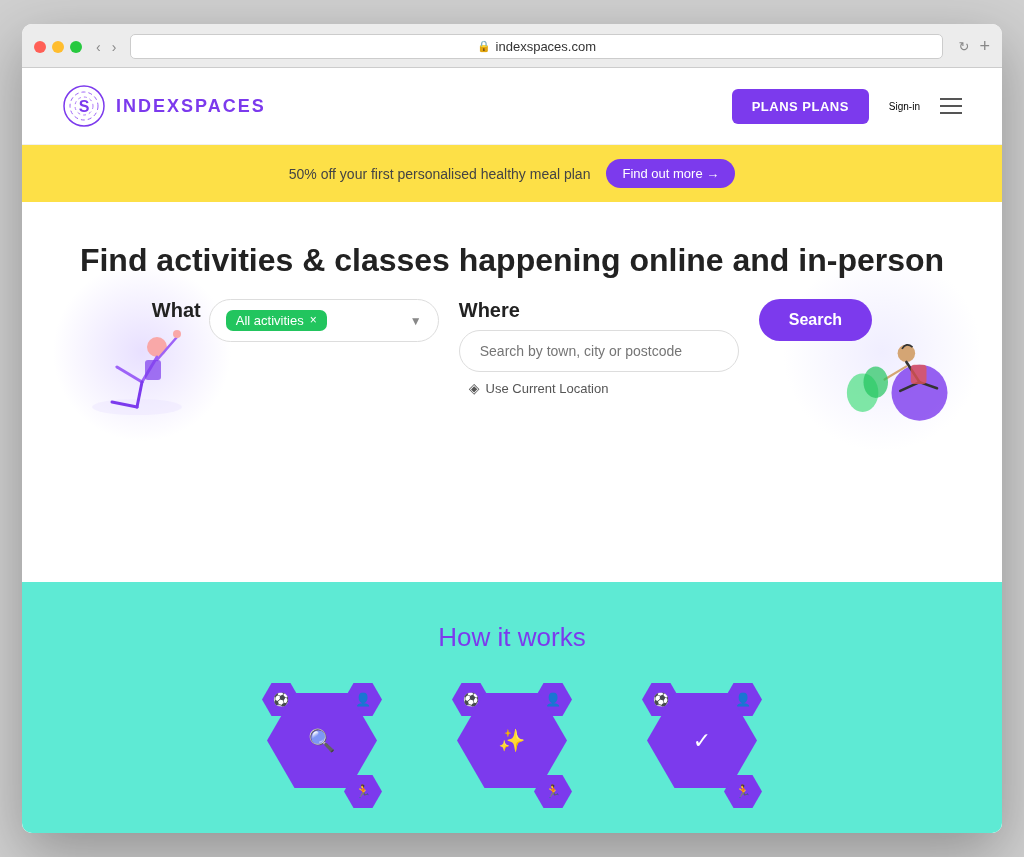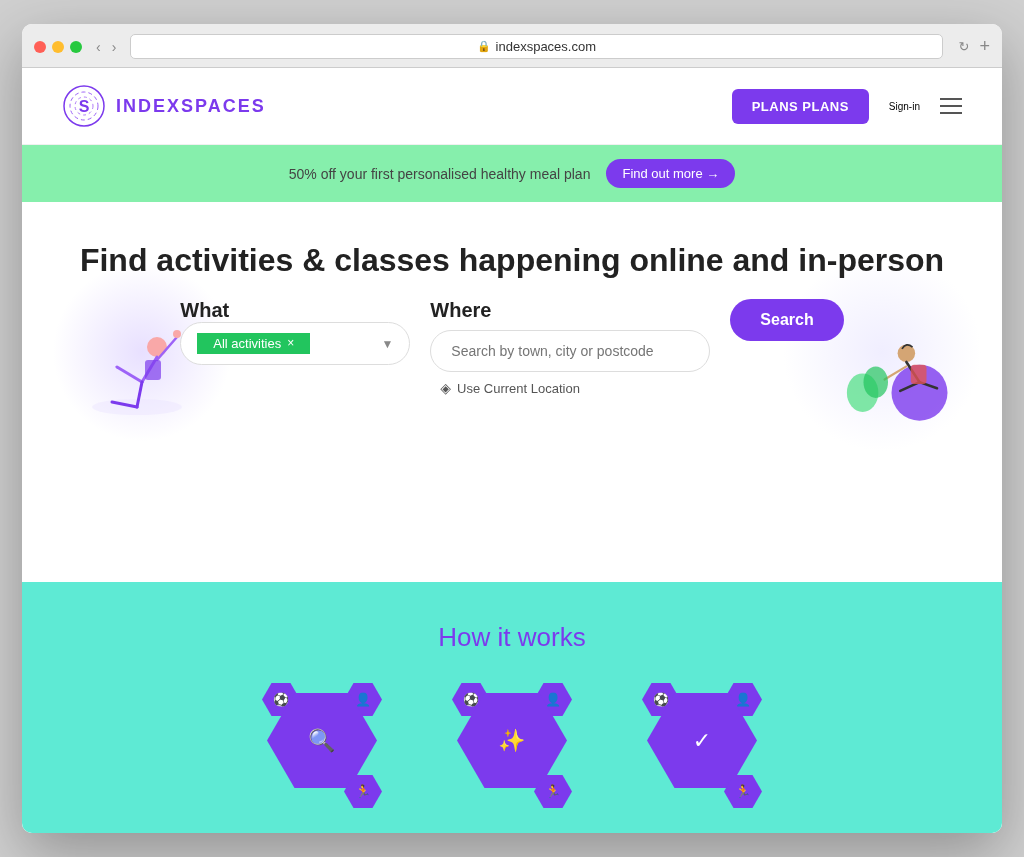--- a/index.html
+++ b/index.html
@@ -143,21 +143,21 @@
     }
     .hamburger span {
       width: 22px;
       height: 2px;
       background: #555;
       display: block;
     }
 
     
     .banner {
-      background: #86efac;
+      background: #fde047;
       padding: 14px 40px;
       display: flex;
       align-items: center;
       justify-content: center;
       gap: 16px;
     }
     .banner-text {
       font-size: 14px;
       color: #444;
     }
@@ -233,43 +233,44 @@
       display: flex;
       align-items: flex-start;
       gap: 20px;
       position: relative;
       z-index: 2;
       justify-content: center;
       padding: 0 60px;
     }
     .search-field {
       display: flex;
-      flex-direction: column;
+      flex-direction: row;
+      gap: 8px;
     }
     .field-label {
       font-size: 20px;
       font-weight: 600;
       color: #222;
     }
     .what-dropdown {
       width: 230px;
       background: white;
       border: 1px solid #ddd;
       border-radius: 25px;
       padding: 10px 16px;
       display: flex;
       align-items: center;
       justify-content: space-between;
       cursor: pointer;
     }
     .activity-tag {
       background: #22c55e;
       color: white;
-      border-radius: 0;
-      padding: 3px 16px;
+      border-radius: 7px;
+      padding: 3px 10px;
       font-size: 13px;
       display: flex;
       gap: 6px;
     }
     .tag-x {
       font-size: 12px;
       cursor: pointer;
     }
     .dropdown-arrow {
       color: #888;

